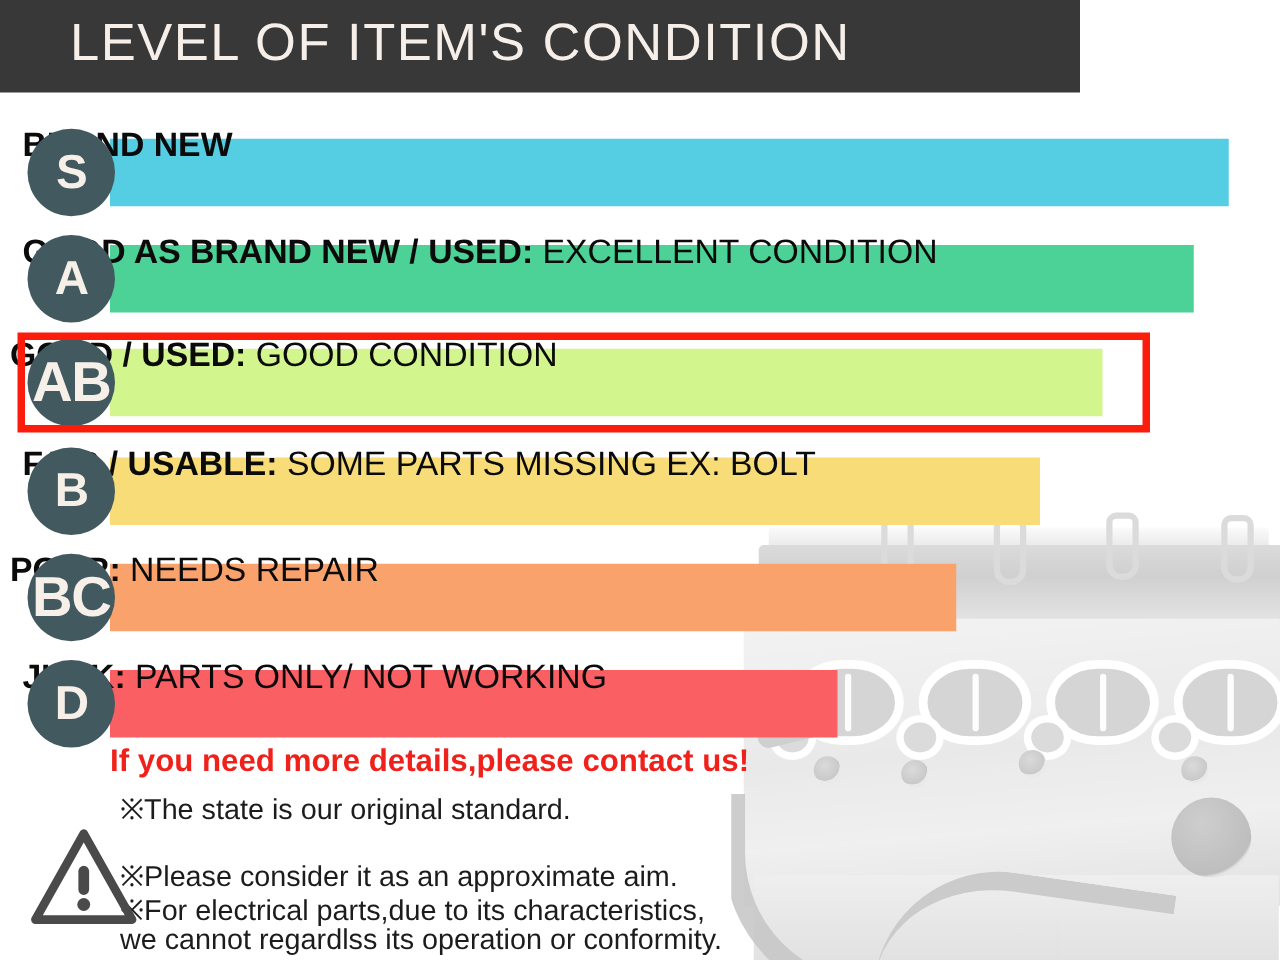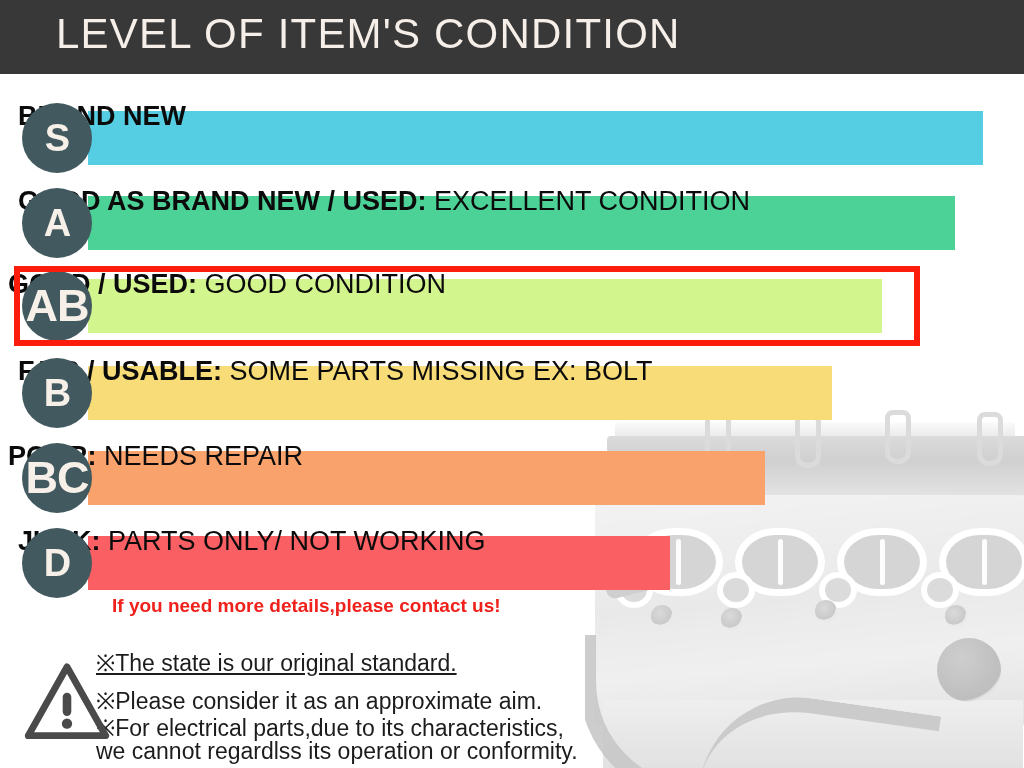--- a/index.html
+++ b/index.html
@@ -118,21 +118,21 @@
     width: 54px; height: 22px;
     background: #6d7174;
     border-radius: 9px;
     transform: rotate(-14deg);
   }
 
   
   .header {
     position: absolute;
     left: 0; top: 0;
-    width: 1024px; height: 74px;
+    width: 864px; height: 74px;
     background: #383838;
   }
   .header-title {
     position: absolute;
     left: 56px;
     top: 10px;
     color: #f6efe9;
     font-size: 42px;
     font-weight: 400;
     letter-spacing: 1.2px;
@@ -199,25 +199,25 @@
     height: 80px;
     border: 6px solid #fc1c0b;
     box-sizing: border-box;
     background: transparent;
     z-index: 4;
   }
 
   
   .notice-red {
     position: absolute;
-    left: 112px;
+    left: 88px;
     white-space: nowrap;
     color: #f0201b;
     font-weight: 700;
-    font-size: 19px;
+    font-size: 25px;
   }
   .notice-black {
     position: absolute;
     left: 96px;
     white-space: nowrap;
     color: #1c1c1c;
     font-weight: 400;
     font-size: 23px;
   }
 
@@ -310,21 +310,21 @@
     <div class="rank-text">
       <b>JUNK:</b><span> PARTS ONLY/ NOT WORKING</span>
     </div>
     <div class="rank-badge">D</div>
   </div>
 
   <div class="highlight-box"></div>
 
   <div class="notice-red" style="top:595px;">If you need more details,please contact us!</div>
 
-  <div class="notice-black" style="top:646px;text-decoration:underline;">※The state is our original standard.</div>
+  <div class="notice-black" style="top:630px;">※The state is our original standard.</div>
   <div class="notice-black" style="top:684px;">※Please consider it as an approximate aim.</div>
   <div class="notice-black" style="top:711px;">※For electrical parts,due to its characteristics,</div>
   <div class="notice-black" style="top:738px;">we cannot regardlss its operation or conformity.</div>
 
   <svg class="warn-triangle" viewBox="0 0 100 100">
     <path d="M50 8 L95 88 L5 88 Z" fill="none" stroke="#4a4a4a" stroke-width="8" stroke-linejoin="round"></path>
     <rect x="45" y="38" width="10" height="27" rx="5" fill="#4a4a4a"></rect>
     <circle cx="50" cy="74" r="6" fill="#4a4a4a"></circle>
   </svg>
 

